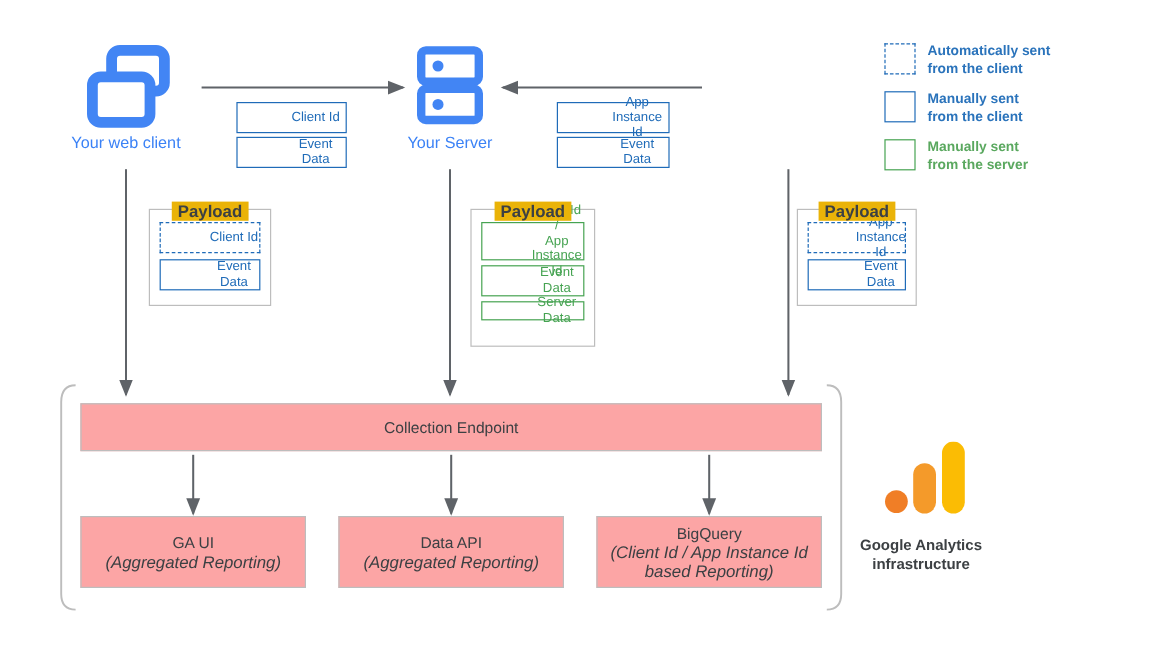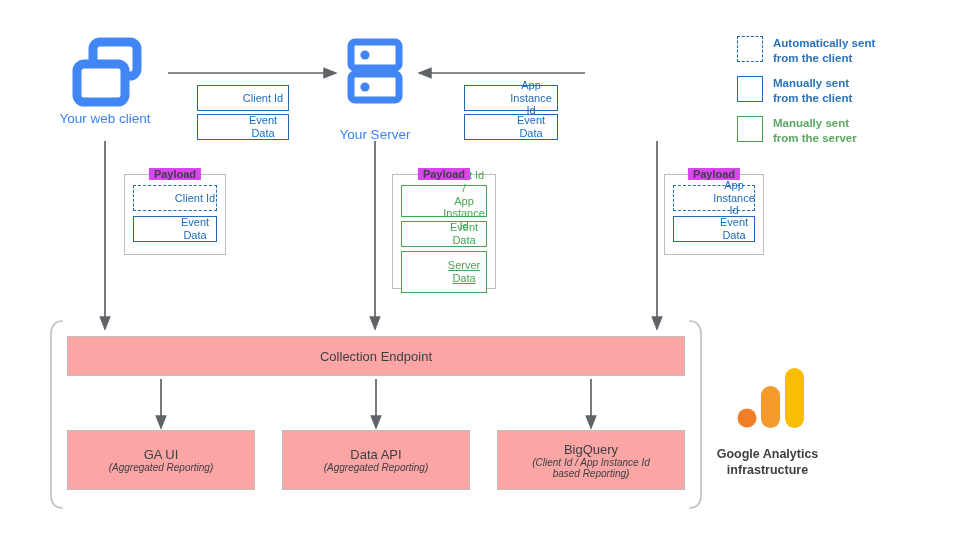--- a/index.html
+++ b/index.html
@@ -35,40 +35,40 @@
   .chip.green-solid { border: 1.4px solid #46a352; color: #46a352; }
 
   
   .payload {
     border: 1px solid #bdbdbd;
     background: #ffffff;
   }
   .payload-title {
     position: absolute;
     top: -7px; left: 50%; transform: translateX(-50%);
-    background: #d946ef;
+    background: #eab308;
     padding: 0 5px;
-    font-size: 11px;
+    font-size: 14px;
     font-weight: bold;
     color: #3c4043;
     white-space: nowrap;
   }
 
   
   .outcome, .endpoint {
     border: 1px solid #bdbdbd;
     background: #fca5a5;
     display: flex; flex-direction: column;
     align-items: center; justify-content: center;
     text-align: center;
     color: #3c4043;
   }
   .endpoint { font-size: 13px; }
   .outcome .o-title { font-size: 13px; }
-  .outcome .o-sub   { font-size: 10px; font-style: italic; }
+  .outcome .o-sub   { font-size: 14px; font-style: italic; }
 
   
   .legend-row { position: absolute; display: flex; align-items: flex-start; }
   .legend-swatch { width: 26px; height: 26px; background: #fff; flex: none; }
   .legend-swatch.dashed-blue { border: 1.4px dashed #1f6bb8; }
   .legend-swatch.solid-blue  { border: 1.4px solid #1f6bb8; }
   .legend-swatch.solid-green { border: 1.4px solid #46a352; }
   .legend-text {
     margin-left: 10px;
     font-size: 11.5px;
@@ -123,21 +123,21 @@
     <div class="node-label" data-name="web-client-label" style="margin-top:3px;">Your web client</div>
   </div>
 
   <div class="abs" data-name="server-node" style="left:325px; top:36px; width:100px;">
     <svg data-name="server-rack-icon" width="100" height="72" viewBox="0 0 100 72">
       <rect x="26" y="6" width="48" height="26" rx="4" ry="4" fill="none" stroke="#4285f4" stroke-width="7"></rect>
       <circle cx="40" cy="19" r="4.6" fill="#4285f4"></circle>
       <rect x="26" y="38" width="48" height="26" rx="4" ry="4" fill="none" stroke="#4285f4" stroke-width="7"></rect>
       <circle cx="40" cy="51" r="4.6" fill="#4285f4"></circle>
     </svg>
-    <div class="node-label" data-name="server-label" style="margin-top:19px;">Your Server</div>
+    <div class="node-label" data-name="server-label" style="margin-top:3px;">Your Server</div>
   </div>
 
 
   <div class="abs" data-name="transport-chips-web" style="left:197px; top:85px;">
     <div class="chip blue-solid" data-name="transport-chip" style="width:92px; height:26px;">Client Id</div>
     <div class="chip blue-solid" data-name="transport-chip" style="width:92px; height:26px; margin-top:3px;">Event Data</div>
   </div>
 
   <div class="abs" data-name="transport-chips-mobile" style="left:464px; top:85px;">
     <div class="chip blue-solid" data-name="transport-chip" style="width:94px; height:26px;">App Instance Id</div>
@@ -148,21 +148,21 @@
     <div class="payload-title" data-name="payload-title">Payload</div>
     <div class="chip blue-dashed" data-name="payload-chip" style="height:26px;">Client Id</div>
     <div class="chip blue-solid" data-name="payload-chip" style="height:26px; margin-top:5px;">Event Data</div>
   </div>
 
   <div class="abs payload" data-name="payload-server" style="left:392px; top:174px; width:104px; height:115px; padding:10px 8px 8px;">
     <div class="payload-title" data-name="payload-title">Payload</div>
     <div class="chip green-solid" data-name="payload-chip" style="height:32px; white-space:pre-line;">Client Id /
 App Instance Id</div>
     <div class="chip green-solid" data-name="payload-chip" style="height:26px; margin-top:4px;">Event Data</div>
-    <div class="chip green-solid" data-name="payload-chip" style="height:42px; margin-top:4px;text-decoration:underline;">Server Data</div>
+    <div class="chip green-solid" data-name="payload-chip" style="height:16px; margin-top:4px;">Server Data</div>
   </div>
 
   <div class="abs payload" data-name="payload-mobile" style="left:664px; top:174px; width:100px; height:81px; padding:10px 8px 8px;">
     <div class="payload-title" data-name="payload-title">Payload</div>
     <div class="chip blue-dashed" data-name="payload-chip" style="height:26px;">App Instance Id</div>
     <div class="chip blue-solid" data-name="payload-chip" style="height:26px; margin-top:5px;">Event Data</div>
   </div>
 
   <div class="abs endpoint" data-name="collection-endpoint-box">
     <span data-name="collection-endpoint-label">Collection Endpoint</span>

